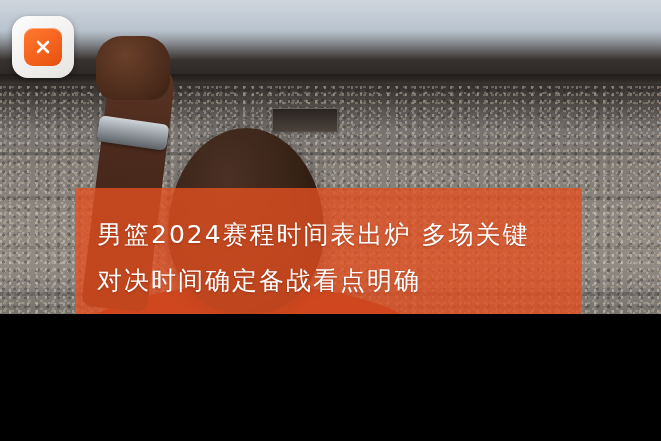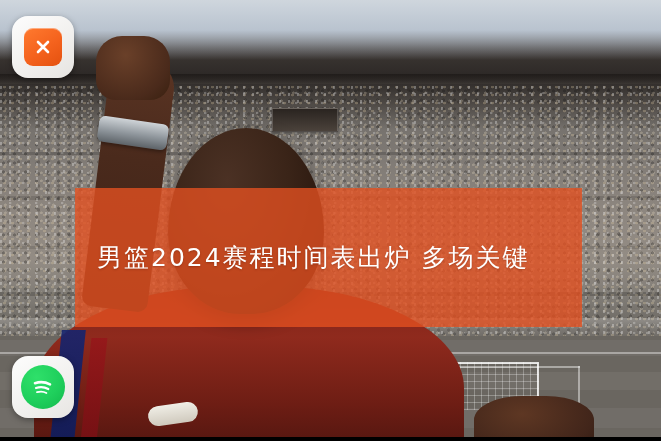--- a/index.html
+++ b/index.html
@@ -3,21 +3,21 @@
 <meta charset="utf-8">
 <style>
   html, body {
     margin: 0;
     padding: 0;
     background: #000;
   }
   #stage {
     position: relative;
     width: 661px;
-    height: 437px;
+    height: 314px;
     overflow: hidden;
     font-family: "Liberation Sans", sans-serif;
   }
 
   
   .photo {
     position: absolute;
     inset: 0;
     background:
       
@@ -273,20 +273,21 @@
   <div class="jersey-stripe-b"></div>
   <div class="person-head"></div>
   <div class="arm"></div>
   <div class="fist"></div>
   <div class="watch"></div>
   <div class="person-hand-right"></div>
   <div class="wristband"></div>
 
   <div class="banner">
     <div class="banner-line">男篮2024赛程时间表出炉 多场关键</div>
+    <div class="banner-line">对决时间确定备战看点明确</div>
   </div>
 
   <div class="app-icon icon-close">
     <div class="close-badge">
       <svg width="18" height="18" viewBox="0 0 18 18" aria-hidden="true">
         <path d="M4 4 L14 14 M14 4 L4 14" stroke="#ffffff" stroke-width="2.6" stroke-linecap="round"></path>
       </svg>
     </div>
   </div>
 

